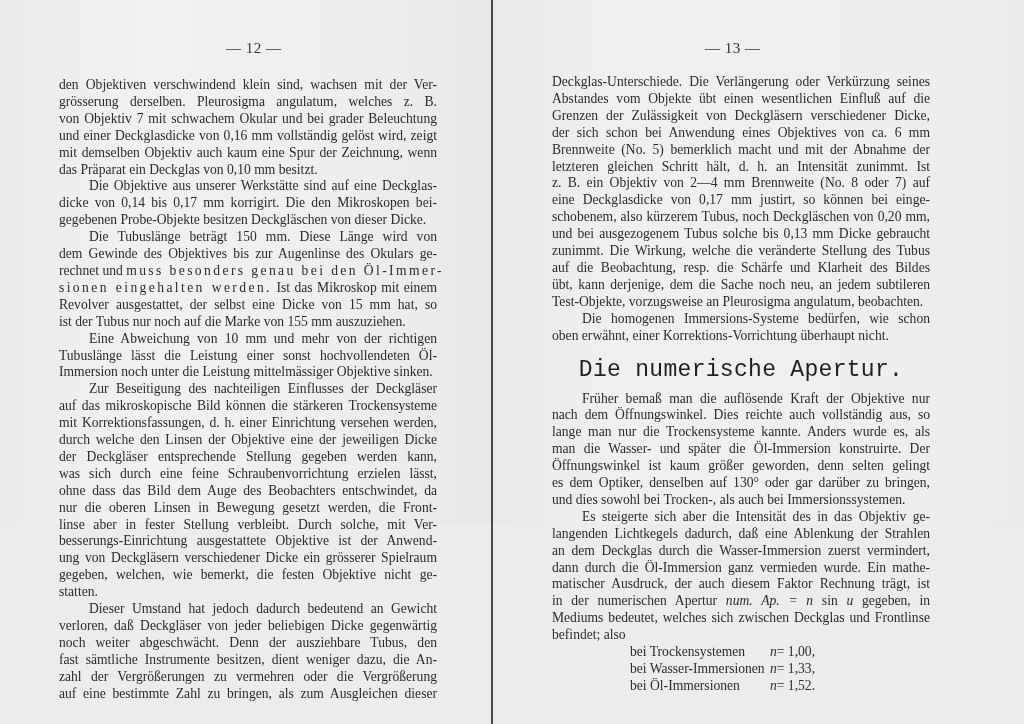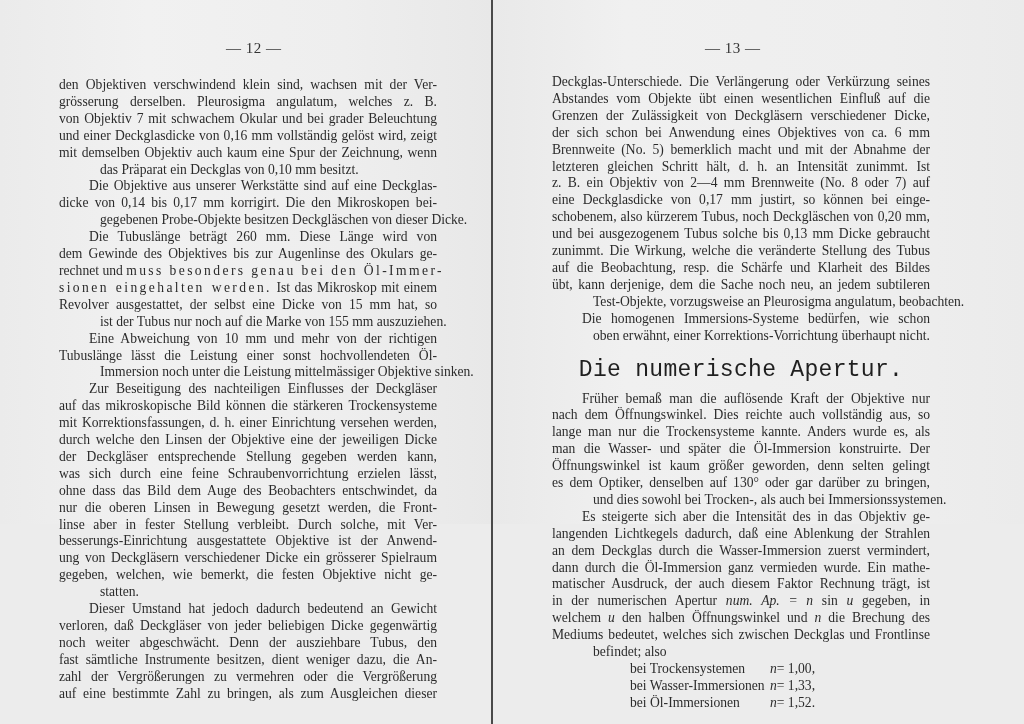--- a/index.html
+++ b/index.html
@@ -27,21 +27,21 @@
     }
     .page-left .page-number { left: 226px; }
     .page-right .page-number { left: 213px; }
     .body-text {
       position: absolute; font-size: 13.6px; line-height: 16.9px;
       text-align: justify; color: #2b2b2b;
     }
     .page-left .body-text { left: 59px; top: 77px; width: 378px; }
     .page-right .body-text { left: 60px; top: 74px; width: 378px; }
     .line { display: block; white-space: nowrap; text-align-last: justify; }
-    .line.last { text-align-last: left; margin-left: 41px; }
+    .line.last { text-align-last: left; }
     .indent { padding-left: 30px; }
     .spaced { letter-spacing: 2.4px; }
     .heading {
       display: block; text-align: center;
       font-family: Liberation Mono, monospace;
       font-size: 23px; line-height: 26px; letter-spacing: 0.3px;
       margin: 12px 0 8px 0; color: #1f1f1f;
     }
     .math { font-style: italic; }
     .table-line {
@@ -58,21 +58,21 @@
     <div class="body-text" id="left-body">
         <span class="line">den Objektiven verschwindend klein sind, wachsen mit der Ver-</span>
         <span class="line">grösserung derselben.  Pleurosigma angulatum, welches z. B.</span>
         <span class="line">von Objektiv 7 mit schwachem Okular und bei grader Beleuchtung</span>
         <span class="line">und einer Deckglasdicke von 0,16 mm vollständig gelöst wird, zeigt</span>
         <span class="line">mit demselben Objektiv auch kaum eine Spur der Zeichnung, wenn</span>
         <span class="line last">das Präparat ein Deckglas von 0,10 mm besitzt.</span>
         <span class="line indent">Die Objektive aus unserer Werkstätte sind auf eine Deckglas-</span>
         <span class="line">dicke von 0,14 bis 0,17 mm korrigirt.  Die den Mikroskopen bei-</span>
         <span class="line last">gegebenen Probe-Objekte besitzen Deckgläschen von dieser Dicke.</span>
-        <span class="line indent">Die Tubuslänge beträgt 260 mm.  Diese Länge wird von</span>
+        <span class="line indent">Die Tubuslänge beträgt 150 mm.  Diese Länge wird von</span>
         <span class="line">dem Gewinde des Objektives bis zur Augenlinse des Okulars ge-</span>
         <span class="line">rechnet und <span class="spaced">muss besonders genau bei den Öl-Immer-</span></span>
         <span class="line"><span class="spaced">sionen eingehalten werden.</span>  Ist das Mikroskop mit einem</span>
         <span class="line">Revolver ausgestattet, der selbst eine Dicke von 15 mm hat, so</span>
         <span class="line last">ist der Tubus nur noch auf die Marke von 155 mm auszuziehen.</span>
         <span class="line indent">Eine Abweichung von 10 mm und mehr von der richtigen</span>
         <span class="line">Tubuslänge lässt die Leistung einer sonst hochvollendeten Öl-</span>
         <span class="line last">Immersion noch unter die Leistung mittelmässiger Objektive sinken.</span>
         <span class="line indent">Zur Beseitigung des nachteiligen Einflusses der Deckgläser</span>
         <span class="line">auf das mikroskopische Bild können die stärkeren Trockensysteme</span>
@@ -125,21 +125,20 @@
           <span class="line">Öffnungswinkel ist kaum größer geworden, denn selten gelingt</span>
           <span class="line">es dem Optiker, denselben auf 130° oder gar darüber zu bringen,</span>
           <span class="line last">und dies sowohl bei Trocken-, als auch bei Immersionssystemen.</span>
           <span class="line indent">Es steigerte sich aber die Intensität des in das Objektiv ge-</span>
           <span class="line">langenden Lichtkegels dadurch, daß eine Ablenkung der Strahlen</span>
           <span class="line">an dem Deckglas durch die Wasser-Immersion zuerst vermindert,</span>
           <span class="line">dann durch die Öl-Immersion ganz vermieden wurde.  Ein mathe-</span>
           <span class="line">matischer Ausdruck, der auch diesem Faktor Rechnung trägt, ist</span>
         </div>
       <span class="line"><span>in der numerischen Apertur </span><span class="math">num. Ap. = n</span><span> sin </span><span class="math">u</span><span> gegeben, in</span></span>
-      <span class="line"><span>welchem </span><span class="math">u</span><span> den halben Öffnungswinkel und </span><span class="math">n</span><span> die Brechung des</span></span>
       <div id="right-end">
           <span class="line">Mediums bedeutet, welches sich zwischen Deckglas und Frontlinse</span>
           <span class="line last">befindet; also</span>
         </div>
       <div id="refraction-table">
           <div class="table-line">
             <span class="lbl">bei Trockensystemen</span>
             <span class="math">n </span>
             <span>= 1,00,</span>
           </div>

